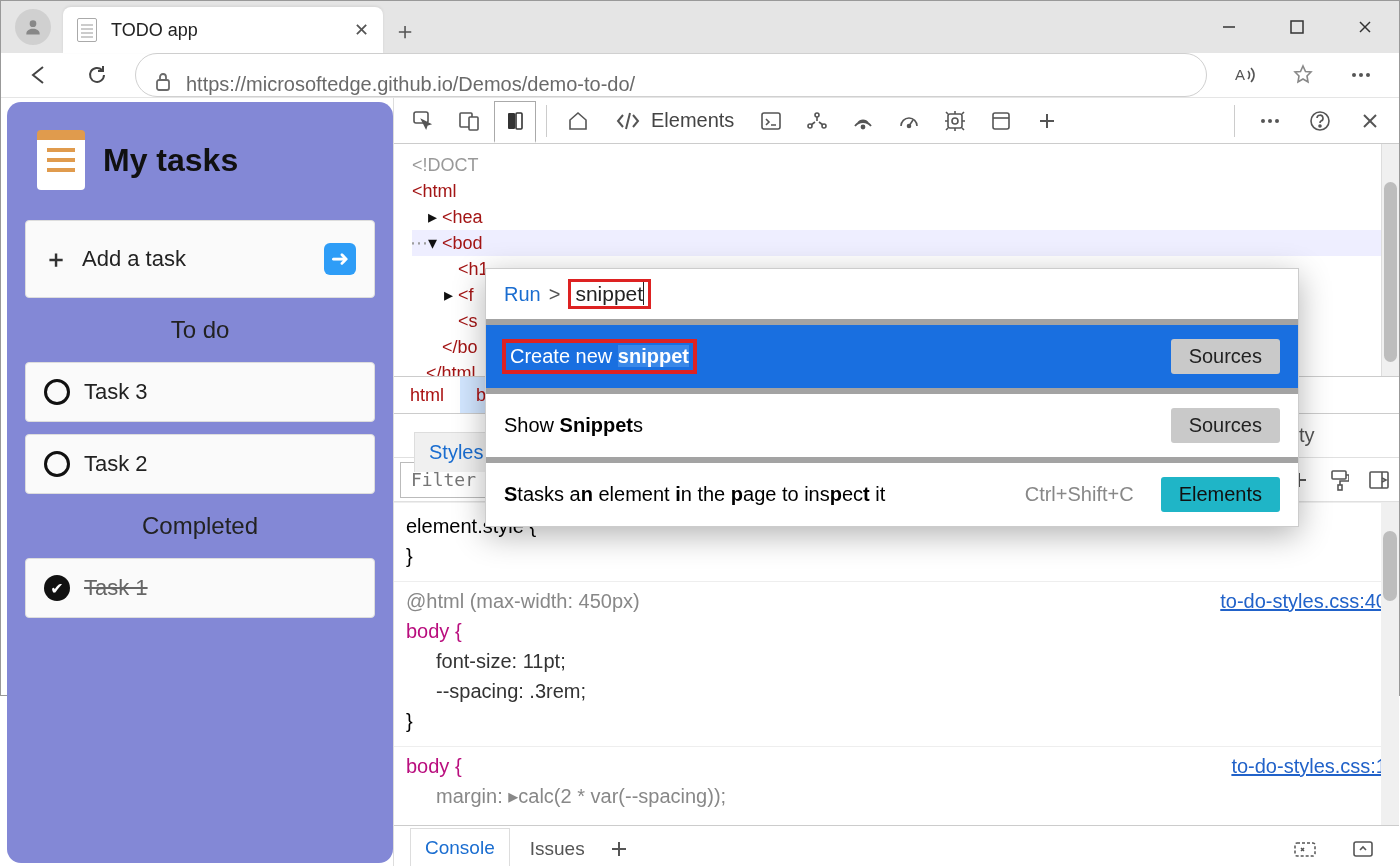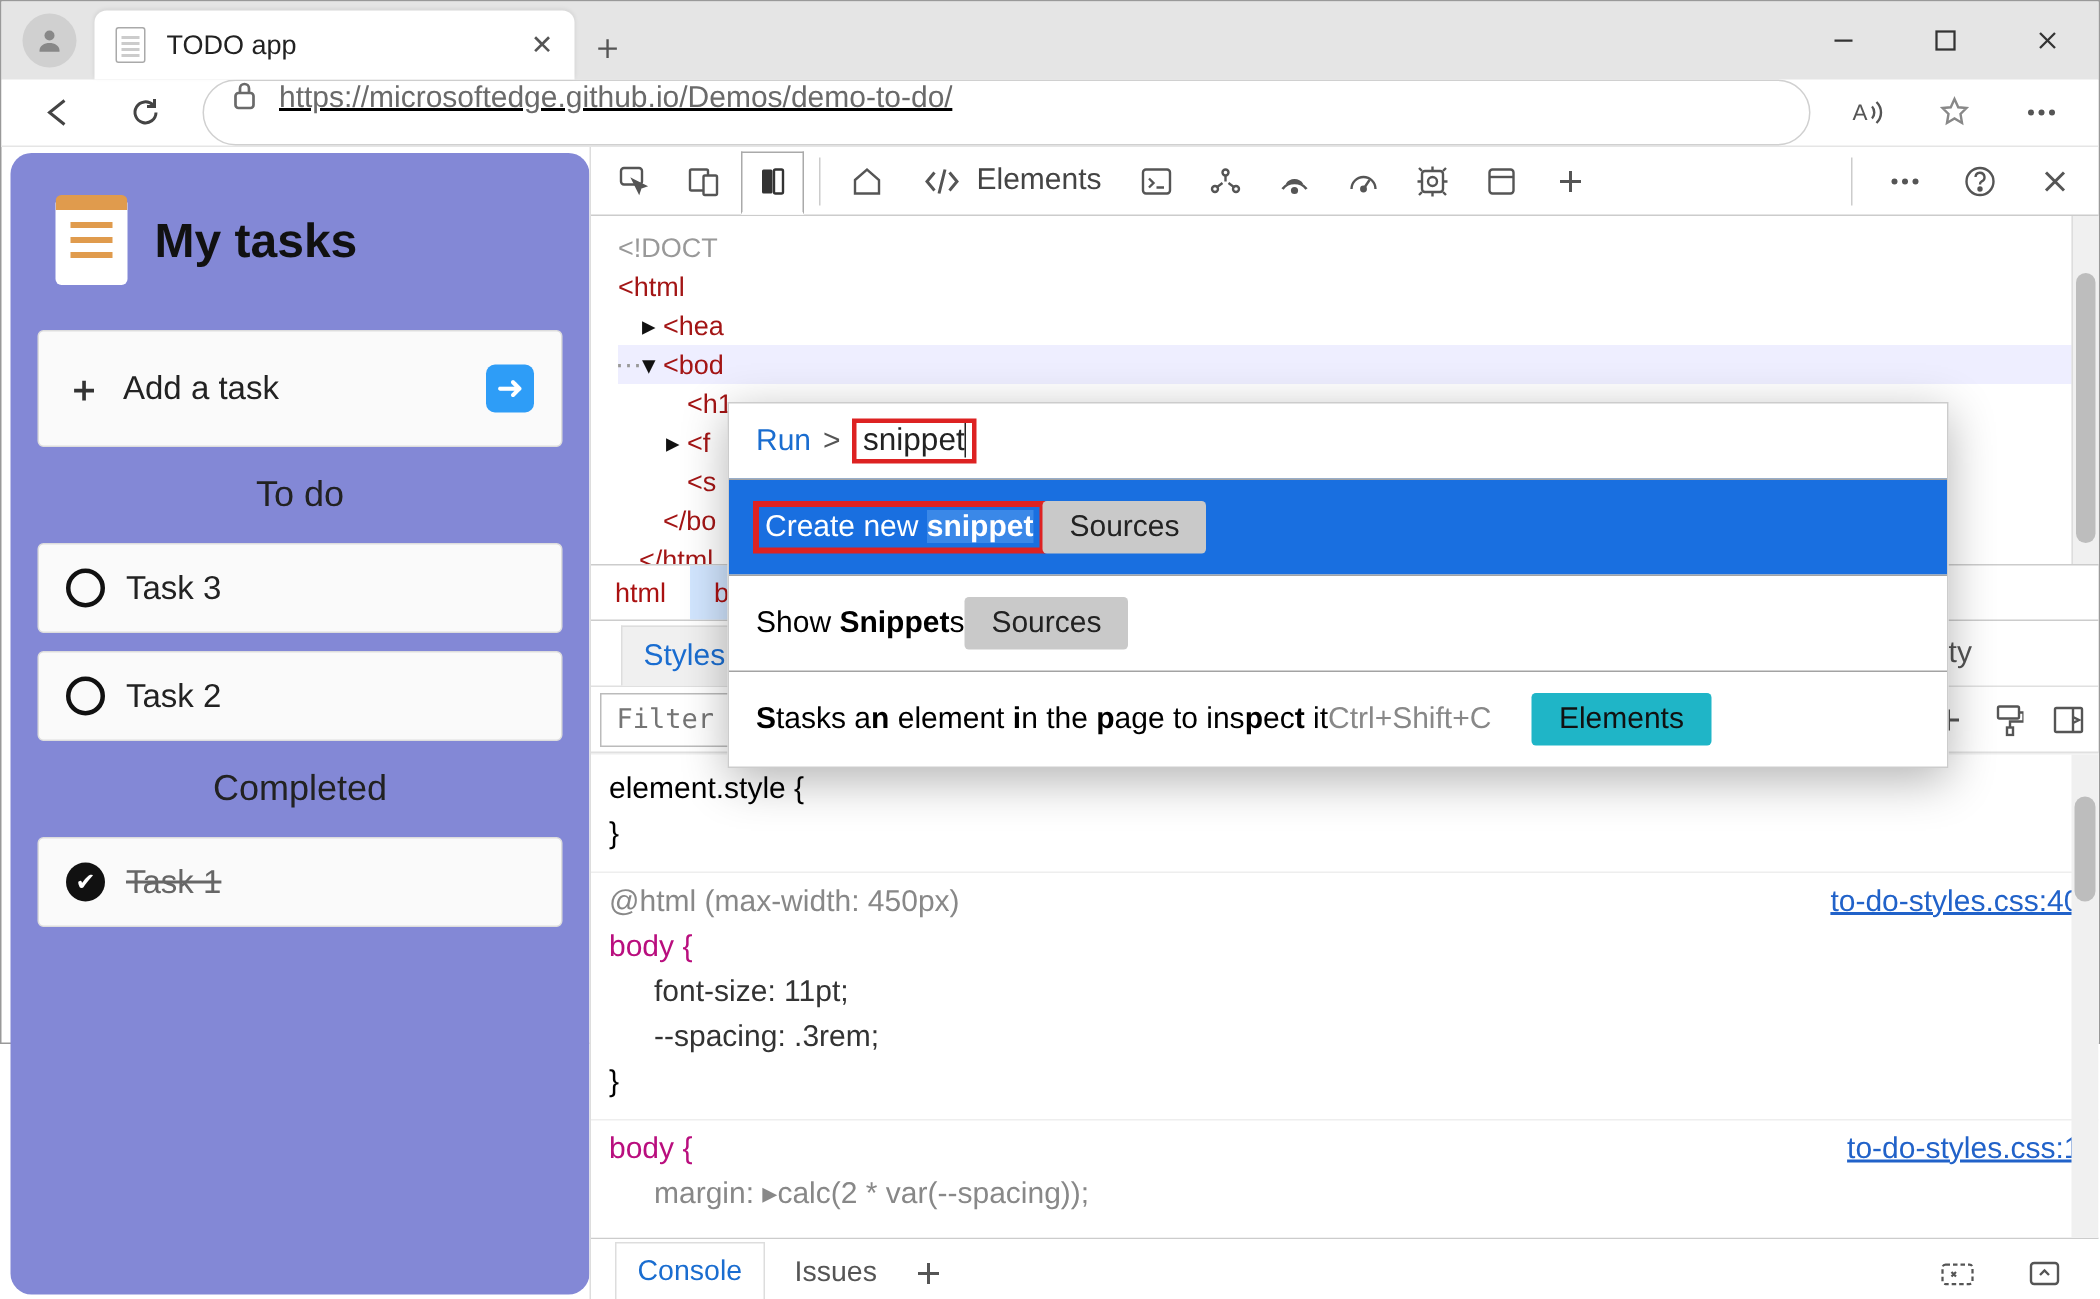--- a/index.html
+++ b/index.html
@@ -16,21 +16,21 @@
   .tab { background: #fff; border-radius: 8px 8px 0 0; height: 46px; padding: 0 14px; display: flex; align-items: center; gap: 14px; min-width: 320px; position: relative; box-shadow: 0 -1px 3px rgba(0,0,0,.08); }
   .tab .favicon { width: 20px; height: 24px; background:#fff; border:1px solid #aaa; border-radius:2px; position:relative; display:flex; align-items:center; justify-content:center;}
   .tab .favicon::before { content:""; width:12px; height:2px; background:#ccc; box-shadow:0 4px 0 #ccc, 0 8px 0 #ccc, 0 12px 0 #ccc; position:absolute; top:5px;}
   .tab .tab-title { font-size: 18px; color: #222; flex:1; }
   .tab .close-x { color: #555; font-size: 18px; }
   .new-tab { width: 44px; height: 44px; display:flex; align-items:center; justify-content:center; color:#555; font-size:24px;}
 
   
   .toolbar { height: 66px; background: #fff; display: flex; align-items: center; padding: 0 18px; gap: 18px; border-bottom: 1px solid #e5e5e5;}
   .nav-btn { width: 40px; height: 40px; display:flex; align-items:center; justify-content:center; color:#555; }
-  .addr-bar { flex: 1; height: 44px; border: 1px solid #d0d0d0; border-radius: 22px; display: flex; align-items: flex-start; padding: 0 18px; gap: 14px; text-decoration: underline; }
+  .addr-bar { flex: 1; height: 44px; border: 1px solid #d0d0d0; border-radius: 22px; display: flex; align-items: flex-end; padding: 0 18px; gap: 14px; }
   .addr-bar .url { font-size: 20px; color: #6a6a6a; white-space:nowrap; overflow:hidden; }
   .addr-bar .lock { color:#6a6a6a; }
   .icon-btn { width:40px; height:40px; display:flex; align-items:center; justify-content:center; color:#555;}
 
   
   .content { flex: 1; display: flex; position: relative; }
   .sidebar { width: 386px; background: #8388d6; border-radius: 14px; margin: 4px 0 8px 6px; padding: 18px; display:flex; flex-direction:column; gap:12px; }
   .sb-header { display:flex; align-items:center; gap:18px; padding: 10px 12px 18px; }
   .sb-icon { width:48px; height:60px; background:#fff; border-radius:4px; position:relative; border-top:10px solid #e09b4d;}
   .sb-icon::after { content:""; position:absolute; left:10px; right:10px; top:8px; height:4px; background:#e09b4d; box-shadow:0 10px 0 #e09b4d, 0 20px 0 #e09b4d; }
@@ -61,21 +61,21 @@
   .dom-row.selected { background:#eef;}
   .dom-triangle { width:14px; display:inline-block; }
   .dots { position:absolute; left:-2px; color:#999; letter-spacing:1px;}
 
   .breadcrumb { height:38px; border-top:1px solid #ccc; border-bottom:1px solid #ccc; display:flex; align-items:center; font-family:Consolas,monospace; font-size:18px;}
   .bc-item { padding:0 16px; height:100%; display:flex; align-items:center;}
   .bc-item.html { color:#a11;}
   .bc-item.body { background:#d2e6ff; color:#a11;}
 
   .panel-tabs { height:44px; display:flex; align-items:center; gap:28px; padding:0 20px; font-size:20px; color:#555; border-bottom:1px solid #e0e0e0;}
-  .panel-tabs .active { color:#1a6dd0; background:#f0f0f0; border:1px solid #ddd; border-bottom:none; padding:8px 14px; position:relative; top:1px;}
+  .panel-tabs .active { color:#1a6dd0; background:#f0f0f0; border:1px solid #ddd; border-bottom:none; padding:8px 14px; position:relative; top:16px;}
 
   .styles-toolbar { display:flex; height:44px; align-items:center; border-bottom:1px solid #e0e0e0;}
   .filter-box { flex:1; border:1px solid #bbb; height:36px; margin:0 6px; padding:0 10px; font-size:18px; color:#888; font-family:Consolas,monospace;}
   .st-chip { padding:0 12px; font-family:Consolas,monospace; font-size:18px; color:#555;}
 
   .styles-body { flex:1; overflow:hidden; font-family:Consolas,monospace; font-size:20px; line-height:30px; padding:4px 0; position:relative; background:#fff; border-top:1px solid #eee;}
   .rule { padding: 4px 12px 10px; border-bottom:1px solid #eee; position:relative;}
   .rule .selector { color:#b90e7e; }
   .rule .media { color:#888; }
   .rule .link { position:absolute; right:12px; top:4px; color:#2162c9; text-decoration:underline;}
@@ -85,21 +85,21 @@
   .drawer .console-tab { color:#1a6dd0; border:1px solid #ddd; border-bottom:none; padding:8px 14px; position:relative; top:-1px; background:#fff;}
   .drawer-right { margin-left:auto; display:flex; gap:18px;}
 
   
   .palette { position:absolute; left:484px; top:170px; width:814px; background:#fff; border:1px solid #ccc; box-shadow:0 8px 30px rgba(0,0,0,.3); z-index:50; font-size:20px;}
   .palette-head { padding:10px 18px; display:flex; align-items:center; gap:8px;}
   .palette-head .run { color:#1a6dd0; }
   .palette-head .caret { color:#555;}
   .palette-head .input-box { border:3px solid #d22; padding:0 4px; color:#222; font-size:21px;}
   .palette-head .cursor { border-right:1px solid #222; padding-right:0;}
-  .p-row { display:flex; align-items:center; padding:14px 18px; border-top:1px solid #a3a3a3; position:relative;}
+  .p-row { display:flex; align-items:center; justify-content:space-between; padding:14px 18px; border-top:6px solid #a3a3a3; position:relative;}
   .p-row b { font-weight:700; }
   .p-row.selected { background:#196fe0; color:#fff;}
   .p-row .badge { background:#c9c9c9; color:#222; padding:6px 18px; border-radius:3px;}
   .p-row.selected .badge { background:#c9c9c9;}
   .p-row .shortcut { color:#888; margin-right:14px;}
   .p-row .el-badge { background:#1fb5c7; color:#111; padding:6px 18px; border-radius:3px;}
   .red-box { outline:4px solid #d22; outline-offset:-2px;}
 
   
   .vscroll { position:absolute; right:0; top:0; bottom:0; width:18px; background:#f0f0f0; border-left:1px solid #ddd;}

